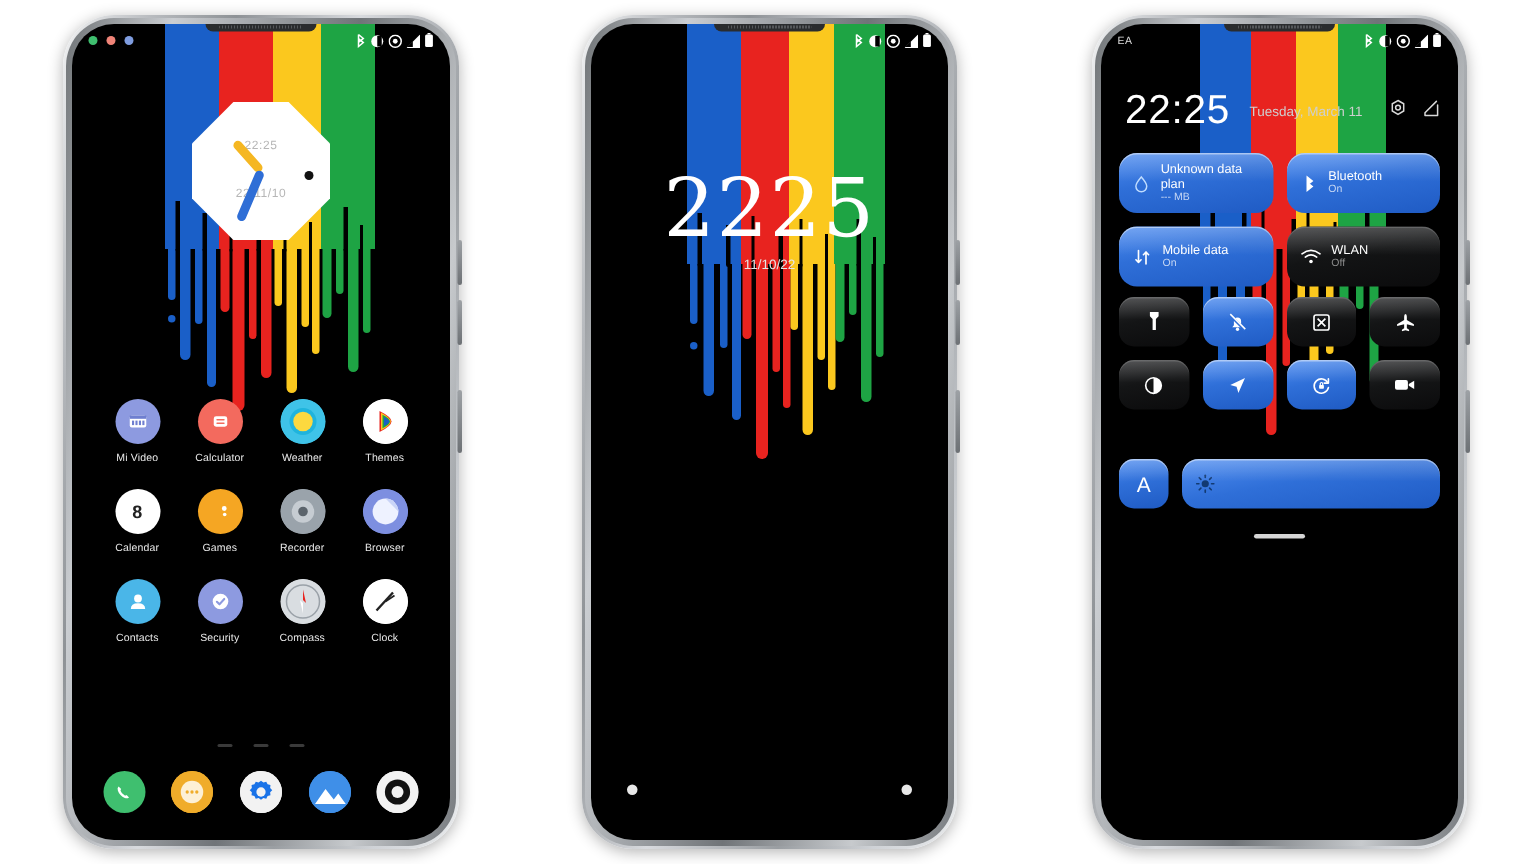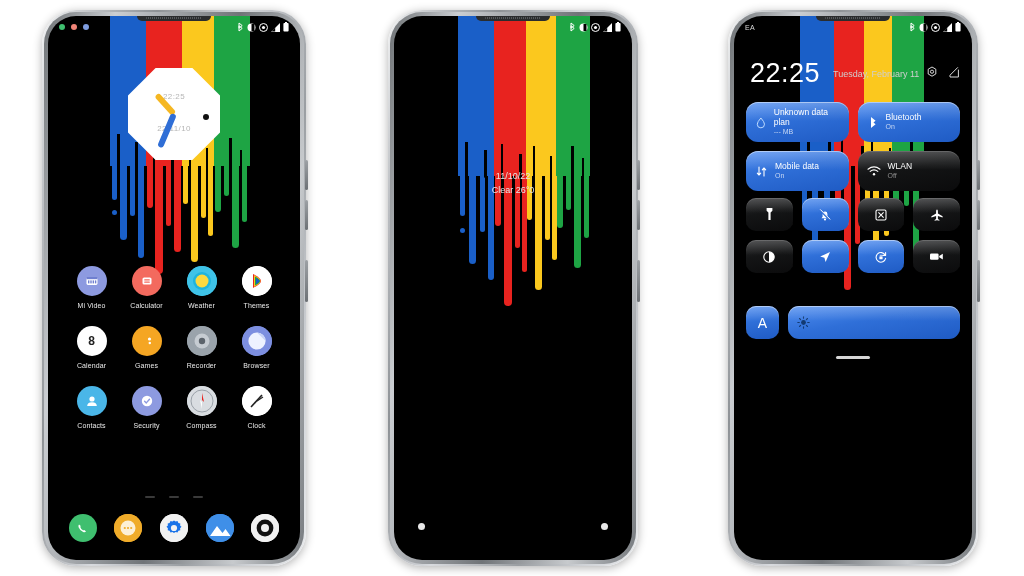--- a/index.html
+++ b/index.html
@@ -584,22 +584,22 @@
               <path d="M0 9 L9 0 L9 9 Z" fill="#fff"></path>
               <path d="M0.4 8.4 L4.2 4.6 L4.2 8.4 Z" fill="#000"></path>
             </svg>
           <svg class="sb-ic" width="6" height="10" viewBox="0 0 6 10">
               <rect x="2" y="0" width="2" height="1" fill="#fff"></rect>
               <rect x="0.4" y="1" width="5.2" height="8.4" rx="1" fill="#fff"></rect>
             </svg>
         </div>
       </div>
 
+      <div class="lockclock">2225</div>
       <div class="lockdate">11/10/22</div>
-      <div class="lockweather">Clear 26°0</div>
 
       <div class="lockbtn l"></div>
       <div class="lockbtn r"></div>
     </div>
   </div>
 
   <div class="phone p3">
     <div class="frame"></div>
     <div class="sidebtn" style="top:150px;height:30px;"></div>
     <div class="sidebtn" style="top:190px;height:30px;"></div>
@@ -659,21 +659,21 @@
               <path d="M0.4 8.4 L4.2 4.6 L4.2 8.4 Z" fill="#000"></path>
             </svg>
           <svg class="sb-ic" width="6" height="10" viewBox="0 0 6 10">
               <rect x="2" y="0" width="2" height="1" fill="#fff"></rect>
               <rect x="0.4" y="1" width="5.2" height="8.4" rx="1" fill="#fff"></rect>
             </svg>
         </div>
       </div>
 
       <div class="qsclock">22:25</div>
-      <div class="qsdate">Tuesday, February 11</div>
+      <div class="qsdate">Tuesday, March 11</div>
 
       <div class="qs-topicons">
         <svg width="12" height="12" viewBox="0 0 12 12">
             <path d="M6 1 L9.8 3.2 L9.8 8 L6 10.2 L2.2 8 L2.2 3.2 Z" fill="none" stroke="#d8d8d8" stroke-width="1"></path>
             <circle cx="6" cy="5.7" r="1.6" fill="none" stroke="#d8d8d8" stroke-width="1"></circle>
           </svg>
         <svg width="12" height="12" viewBox="0 0 12 12">
             <path d="M9.6 1.6 L2 9.2 L2 11 L10.4 11 L10.4 4" fill="none" stroke="#d8d8d8" stroke-width="1" stroke-linecap="round" stroke-linejoin="round"></path>
           </svg>
       </div>

